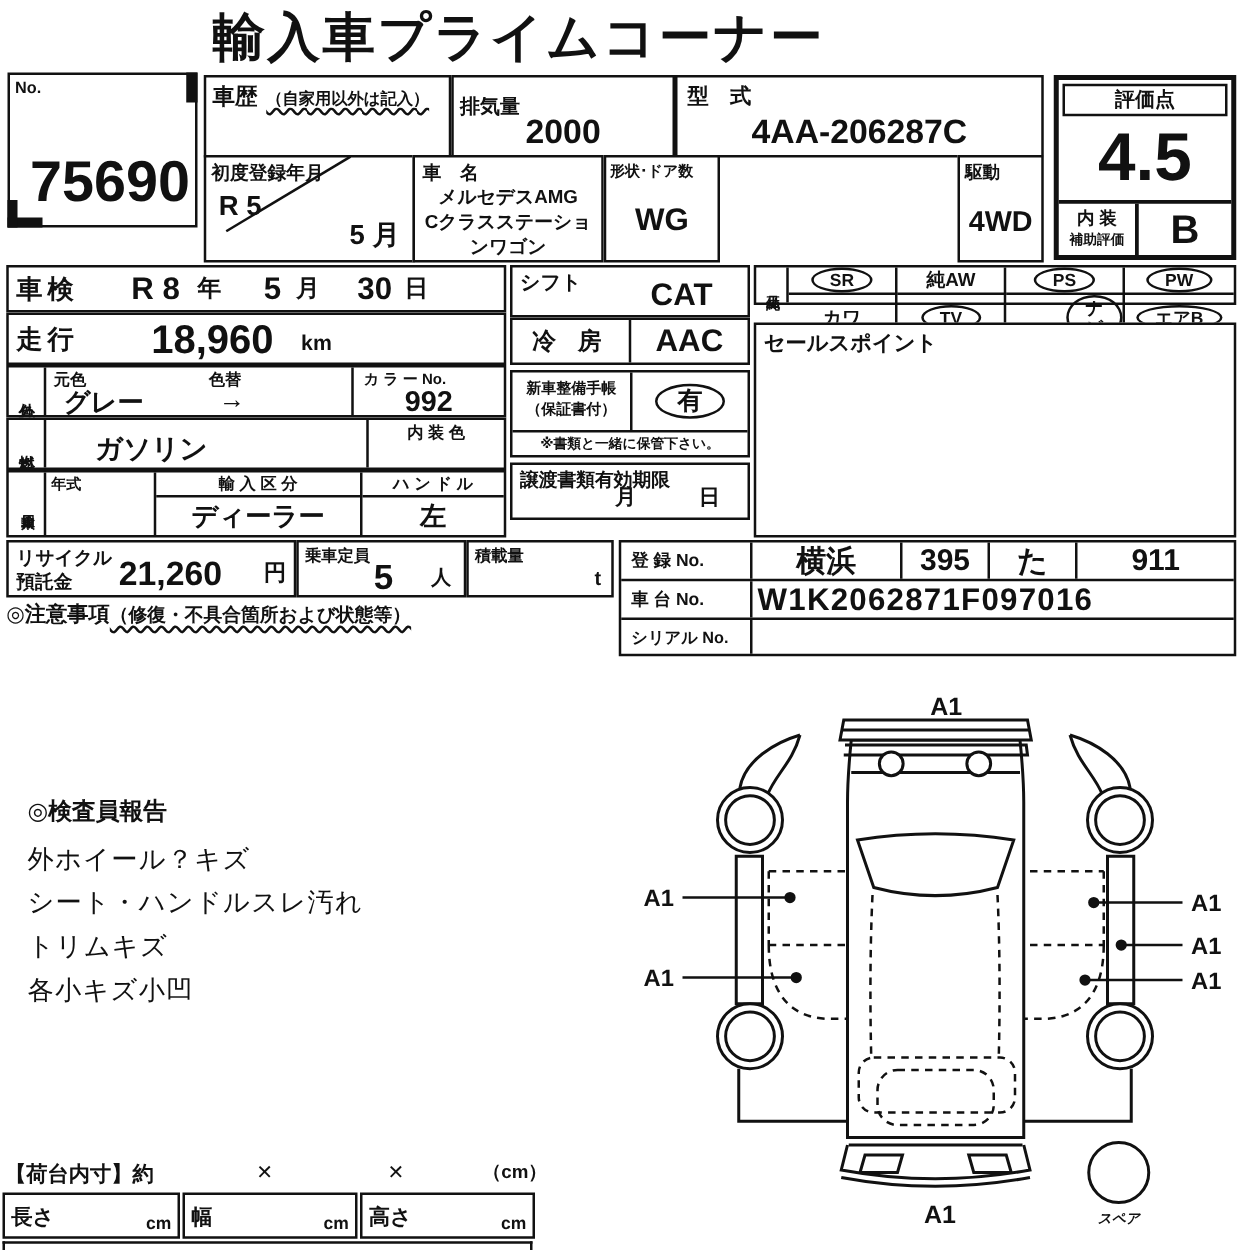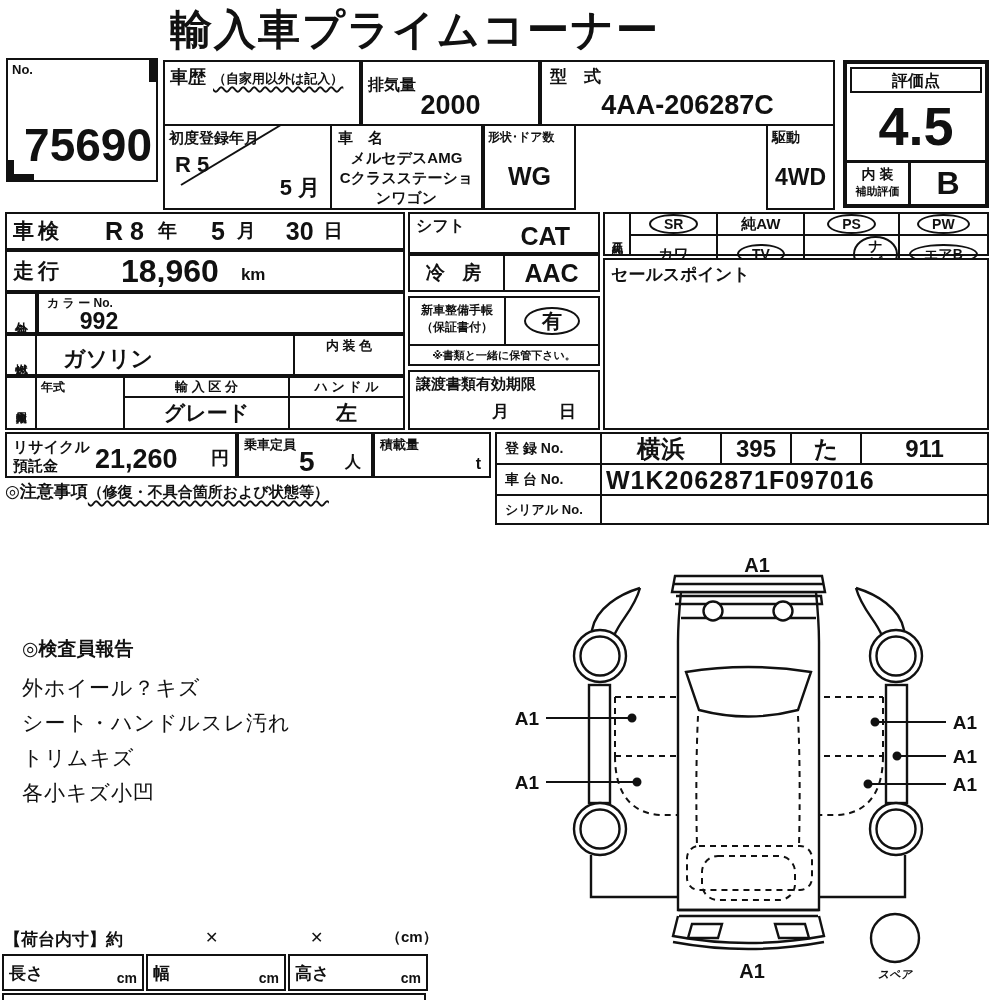--- a/index.html
+++ b/index.html
@@ -105,44 +105,50 @@
   </div>
 
   <div class="bx" style="left:5px; top:250px; width:400px; height:42px; display:flex; align-items:center;">
     <span class="bold" style="font-size:21px; margin-left:6px; letter-spacing:4px;">走行</span>
     <span class="bold" style="font-size:32px; margin-left:58px;">18,960</span>
     <span class="bold" style="font-size:17px; margin-left:22px; margin-top:8px;">km</span>
   </div>
 
   <div class="bx" style="left:5px; top:292px; width:400px; height:42px; display:flex;">
     <div class="vert" style="width:30px; border-right:2px solid #111; font-size:13px;">外色</div>
+    <div style="flex:1; position:relative;">
+      <span class="bold" style="position:absolute; left:6px; top:1px; font-size:13px;">元色</span>
+      <span class="bold" style="position:absolute; left:130px; top:1px; font-size:13px;">色替</span>
+      <span class="bold" style="position:absolute; left:14px; top:14px; font-size:21px;">グレー</span>
+      <span class="bold" style="position:absolute; left:138px; top:14px; font-size:21px;">→</span>
+    </div>
     <div style="width:122px; border-left:2px solid #111; position:relative;">
       <span class="bold" style="position:absolute; left:8px; top:1px; font-size:12px;">カ ラ ー No.</span>
       <div class="abs bold" style="left:0; right:0; top:14px; text-align:center; font-size:23px;">992</div>
     </div>
   </div>
 
   <div class="bx" style="left:5px; top:334px; width:400px; height:42px; display:flex;">
     <div class="vert" style="width:30px; border-right:2px solid #111; font-size:13px;">燃料</div>
-    <div style="flex:1; position:relative;">
+    <div style="flex:1; position:relative;margin-left:13px;">
       <span class="bold" style="position:absolute; left:26px; top:8px; font-size:22px;">ガソリン</span>
     </div>
     <div style="width:110px; border-left:2px solid #111; position:relative;">
       <span class="bold" style="position:absolute; left:0; right:0; top:1px; text-align:center; font-size:13px;">内 装 色</span>
     </div>
   </div>
 
   <div class="bx" style="left:5px; top:376px; width:400px; height:54px; display:flex;">
     <div class="vert" style="width:30px; border-right:2px solid #111; font-size:11px; letter-spacing:0;">輸入車用</div>
     <div style="width:88px; border-right:2px solid #111; position:relative;">
       <span class="bold" style="position:absolute; left:4px; top:1px; font-size:12px;">年式</span>
     </div>
     <div style="width:165px; border-right:2px solid #111; display:flex; flex-direction:column;">
       <div class="bold" style="font-size:13px; text-align:center; border-bottom:2px solid #111; line-height:18px;">輸 入 区 分</div>
-      <div class="ctr bold" style="flex:1; font-size:21px;">グレード</div>
+      <div class="ctr bold" style="flex:1; font-size:21px;">ディーラー</div>
     </div>
     <div style="flex:1; display:flex; flex-direction:column;">
       <div class="bold" style="font-size:13px; text-align:center; border-bottom:2px solid #111; line-height:18px;">ハ ン ド ル</div>
       <div class="ctr bold" style="flex:1; font-size:21px;">左</div>
     </div>
   </div>
 
   <div class="bx" style="left:408px; top:212px; width:192px; height:42px;">
     <span class="bold" style="position:absolute; left:6px; top:2px; font-size:16px;">シフト</span>
     <span class="bold" style="position:absolute; right:28px; top:8px; font-size:25px;">CAT</span>
@@ -159,27 +165,27 @@
         <div class="bold" style="font-size:12px;">新車整備手帳</div>
         <div class="bold" style="font-size:12px;">（保証書付）</div>
       </div>
       <div class="ctr" style="flex:1;">
         <span class="oval bold" style="font-size:20px; padding:2px 16px;">有</span>
       </div>
     </div>
     <div class="note-strip">※書類と一緒に保管下さい。</div>
   </div>
 
-  <div class="bx" style="left:408px; top:370px; width:192px; height:60px;padding-left:45px;">
+  <div class="bx" style="left:408px; top:370px; width:192px; height:46px;padding-left:45px;">
     <span class="bold" style="position:absolute; left:6px; top:3px; font-size:15px;">譲渡書類有効期限</span>
     <span class="bold" style="position:absolute; left:82px; bottom:5px; font-size:17px;">月</span>
     <span class="bold" style="position:absolute; right:22px; bottom:5px; font-size:17px;">日</span>
   </div>
 
-  <div class="bx" style="left:603px; top:212px; width:386px; height:44px; display:flex;">
+  <div class="bx" style="left:603px; top:212px; width:386px; height:32px; display:flex;">
     <div class="vert" style="width:26px; border-right:2px solid #111; font-size:11px; letter-spacing:0;">純正品</div>
     <div class="cellgrid" style="flex:1; grid-template-columns:repeat(4,1fr); grid-template-rows:1fr 1fr;">
       <div class="ctr" style="border-right:2px solid #111; border-bottom:2px solid #111;">
           <span class="oval bold" style="font-size:14px; line-height:16px;">SR</span>
         </div>
       <div class="ctr" style="border-right:2px solid #111; border-bottom:2px solid #111;">
           <span class="bold" style="font-size:15px;">純AW</span>
         </div>
       <div class="ctr" style="border-right:2px solid #111; border-bottom:2px solid #111;">
           <span class="oval bold" style="font-size:14px; line-height:16px;">PS</span>

